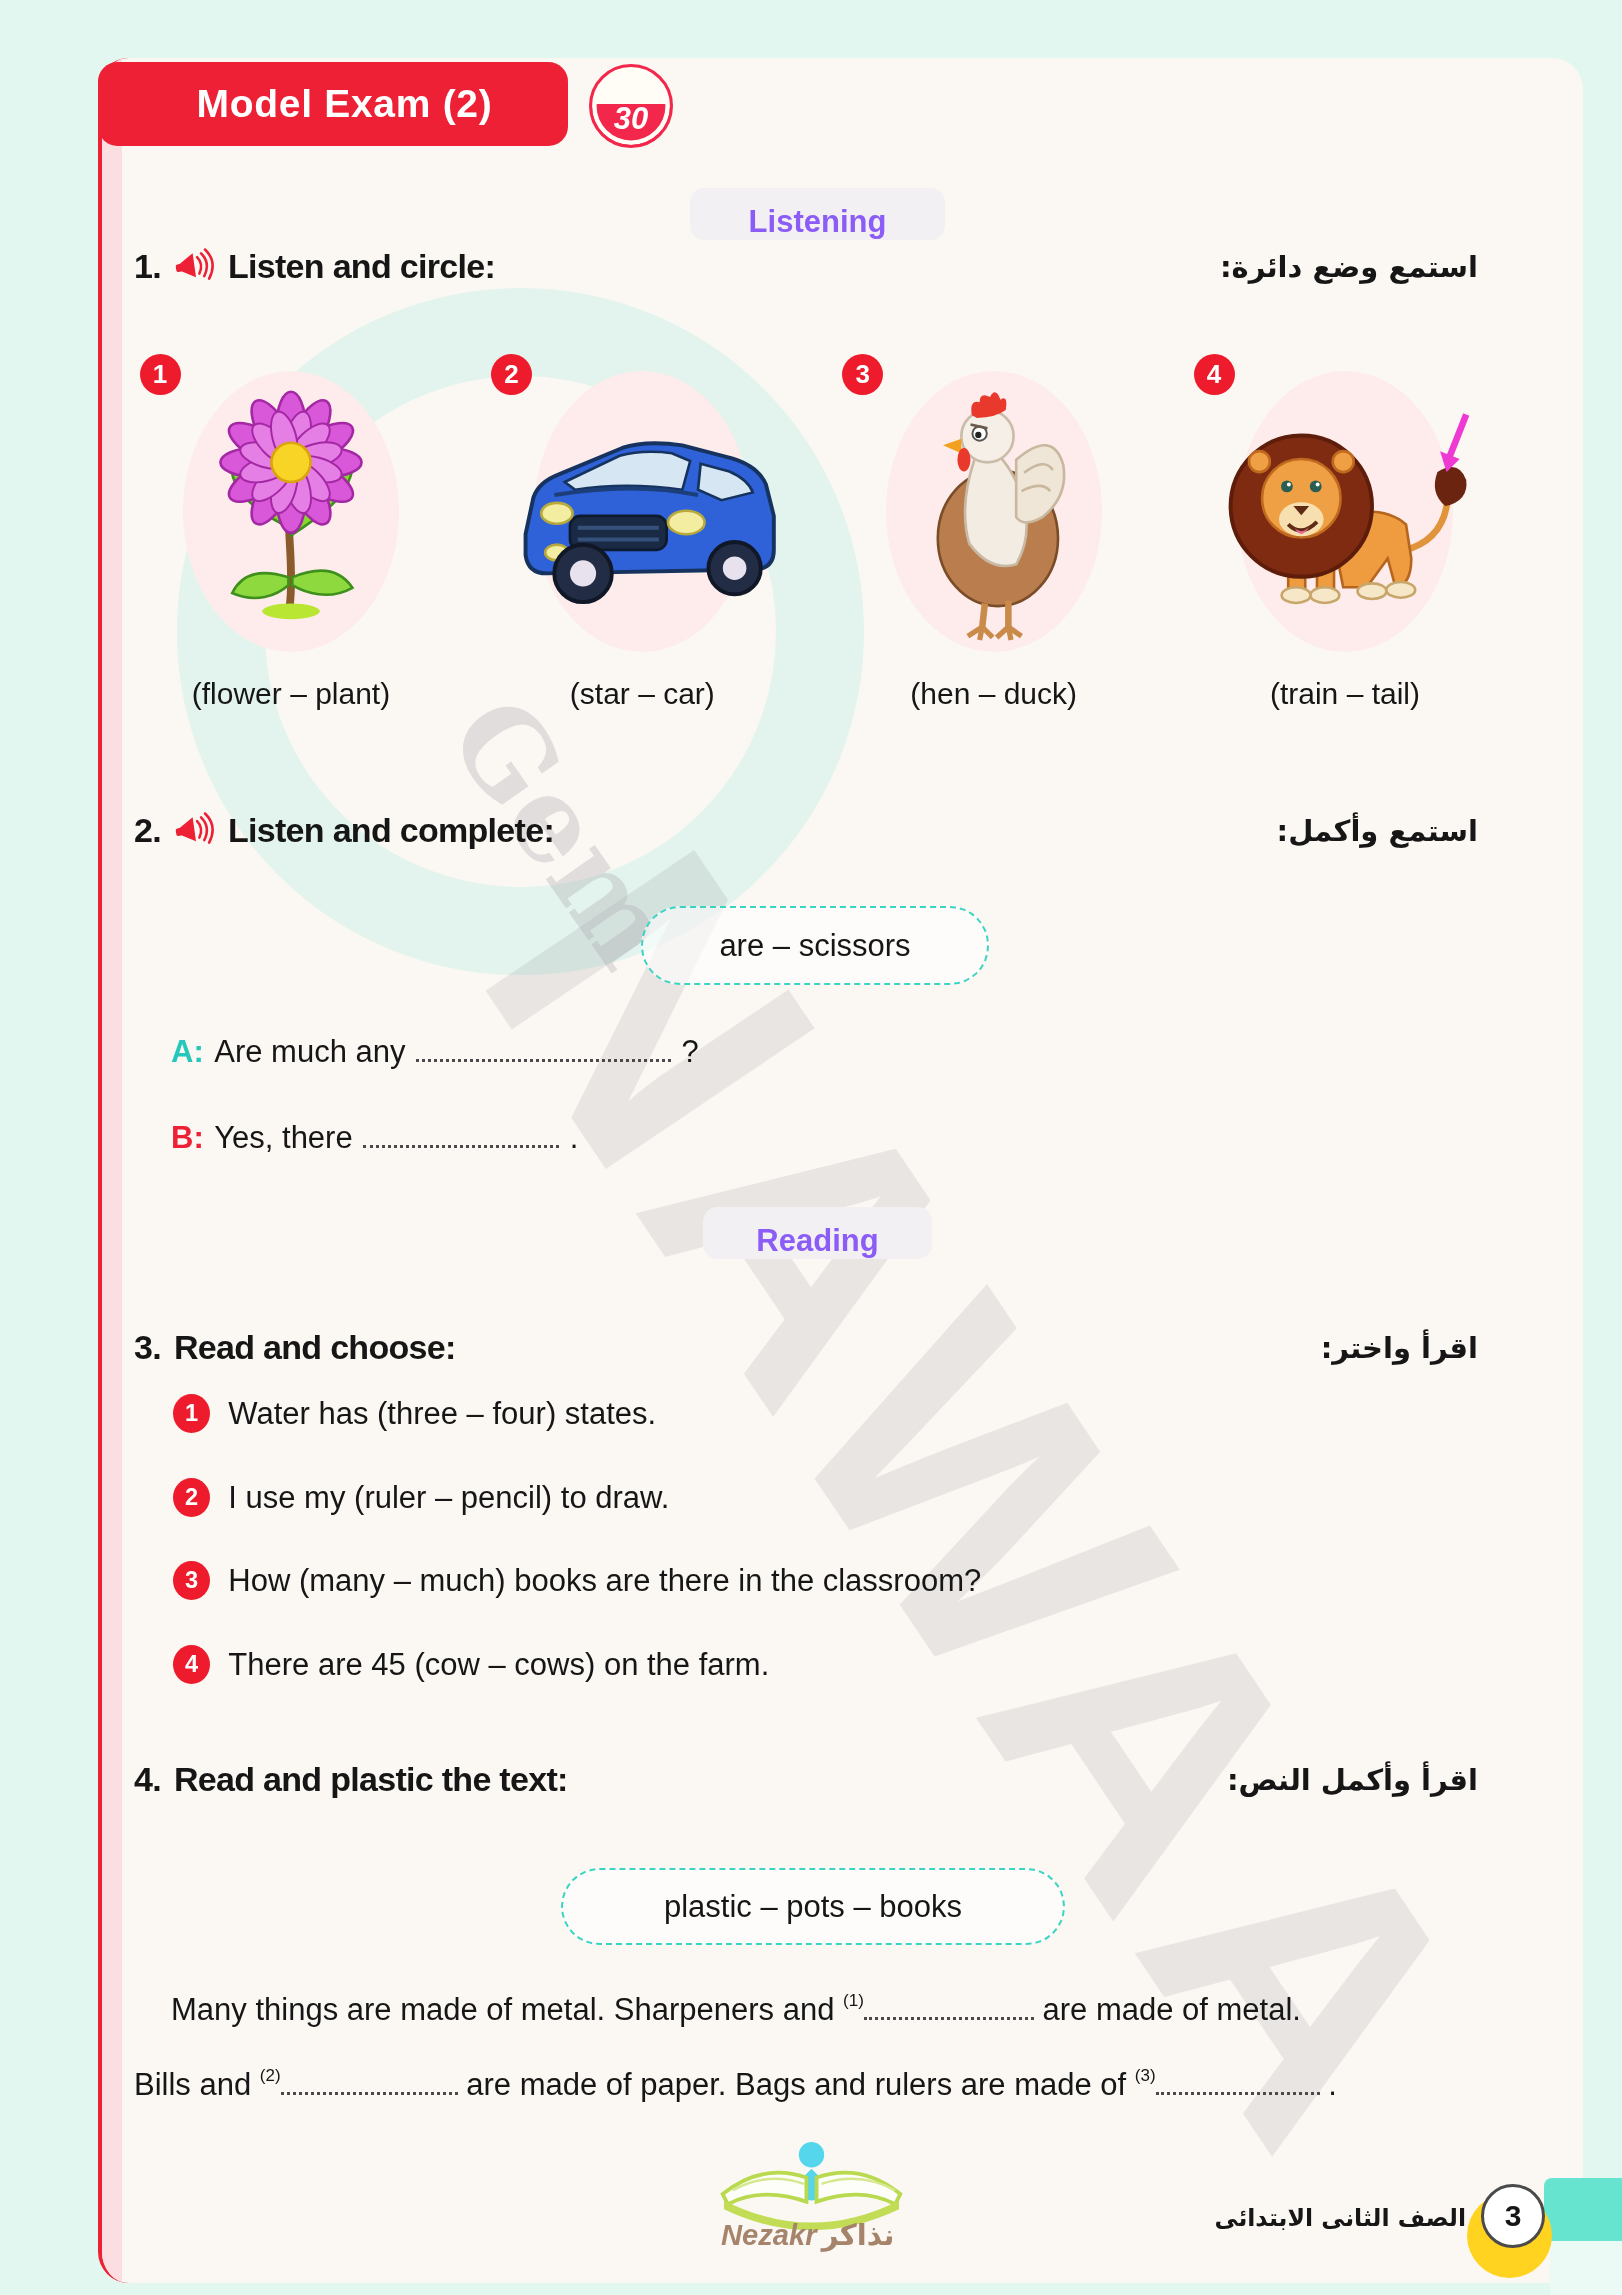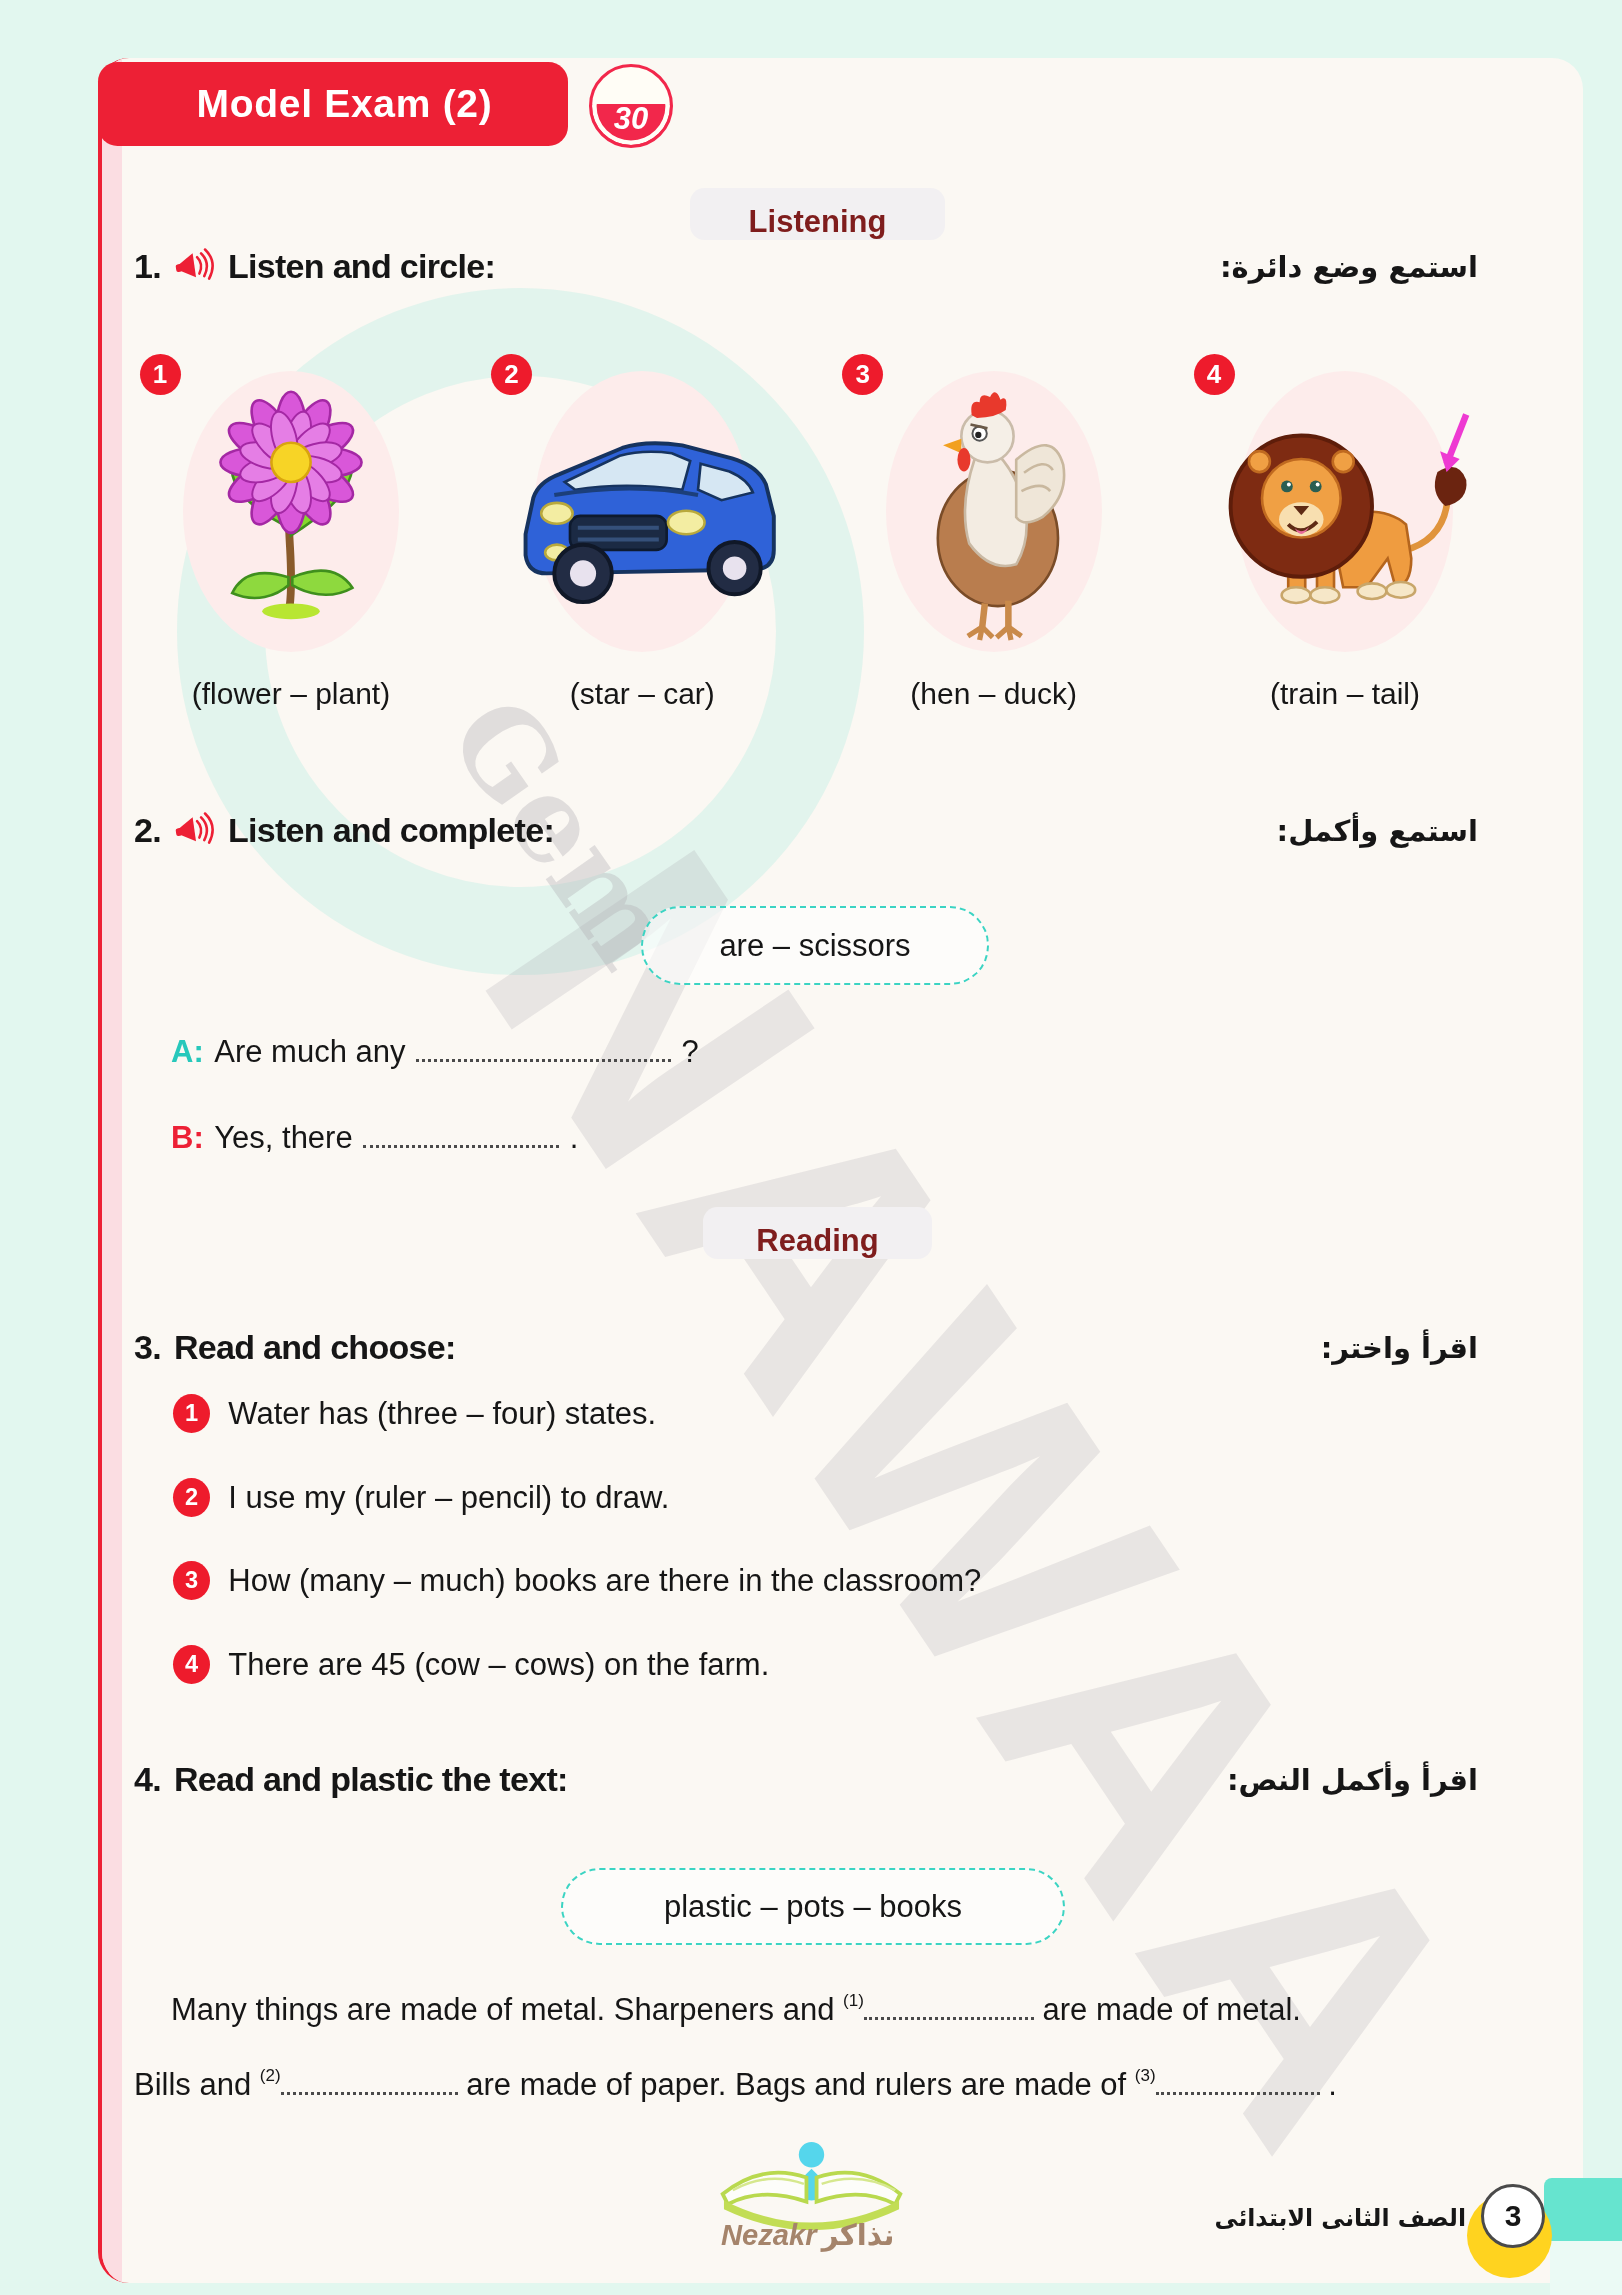--- a/index.html
+++ b/index.html
@@ -40,21 +40,21 @@
     border:3.3px solid #f2274b;background:linear-gradient(to bottom,#fffdf6 0 47%,#f2274b 47%);
     box-shadow:inset 0 0 0 4.6px #fffdf6;box-sizing:border-box;
     display:flex;align-items:flex-end;justify-content:center;z-index:3;
   }
   .badge30 span{color:#fff;font-size:31px;font-weight:bold;font-style:italic;margin-bottom:7.9px;}
   
   .pill{
     position:absolute;height:52px;background:#f2f0f2;border-radius:14.4px;
     display:flex;align-items:center;justify-content:center;z-index:2;
   }
-  .pill span{color:#7f1d1d;font-weight:bold;font-size:31px;margin-top:16px;}
+  .pill span{color:#8b5cf6;font-weight:bold;font-size:31px;margin-top:16px;}
   
   .qrow{
     position:absolute;left:134px;right:145px;display:flex;justify-content:space-between;
     align-items:center;z-index:2;
   }
   .qleft{display:flex;align-items:center;gap:13px;}
   .qnum,.qtitle{font-size:34px;font-weight:bold;letter-spacing:-0.7px;}
   .ar{font-size:29px;font-weight:bold;font-family:"DejaVu Sans",sans-serif;}
   .mega{width:41px;height:37px;transform:rotate(-8deg);}
   

